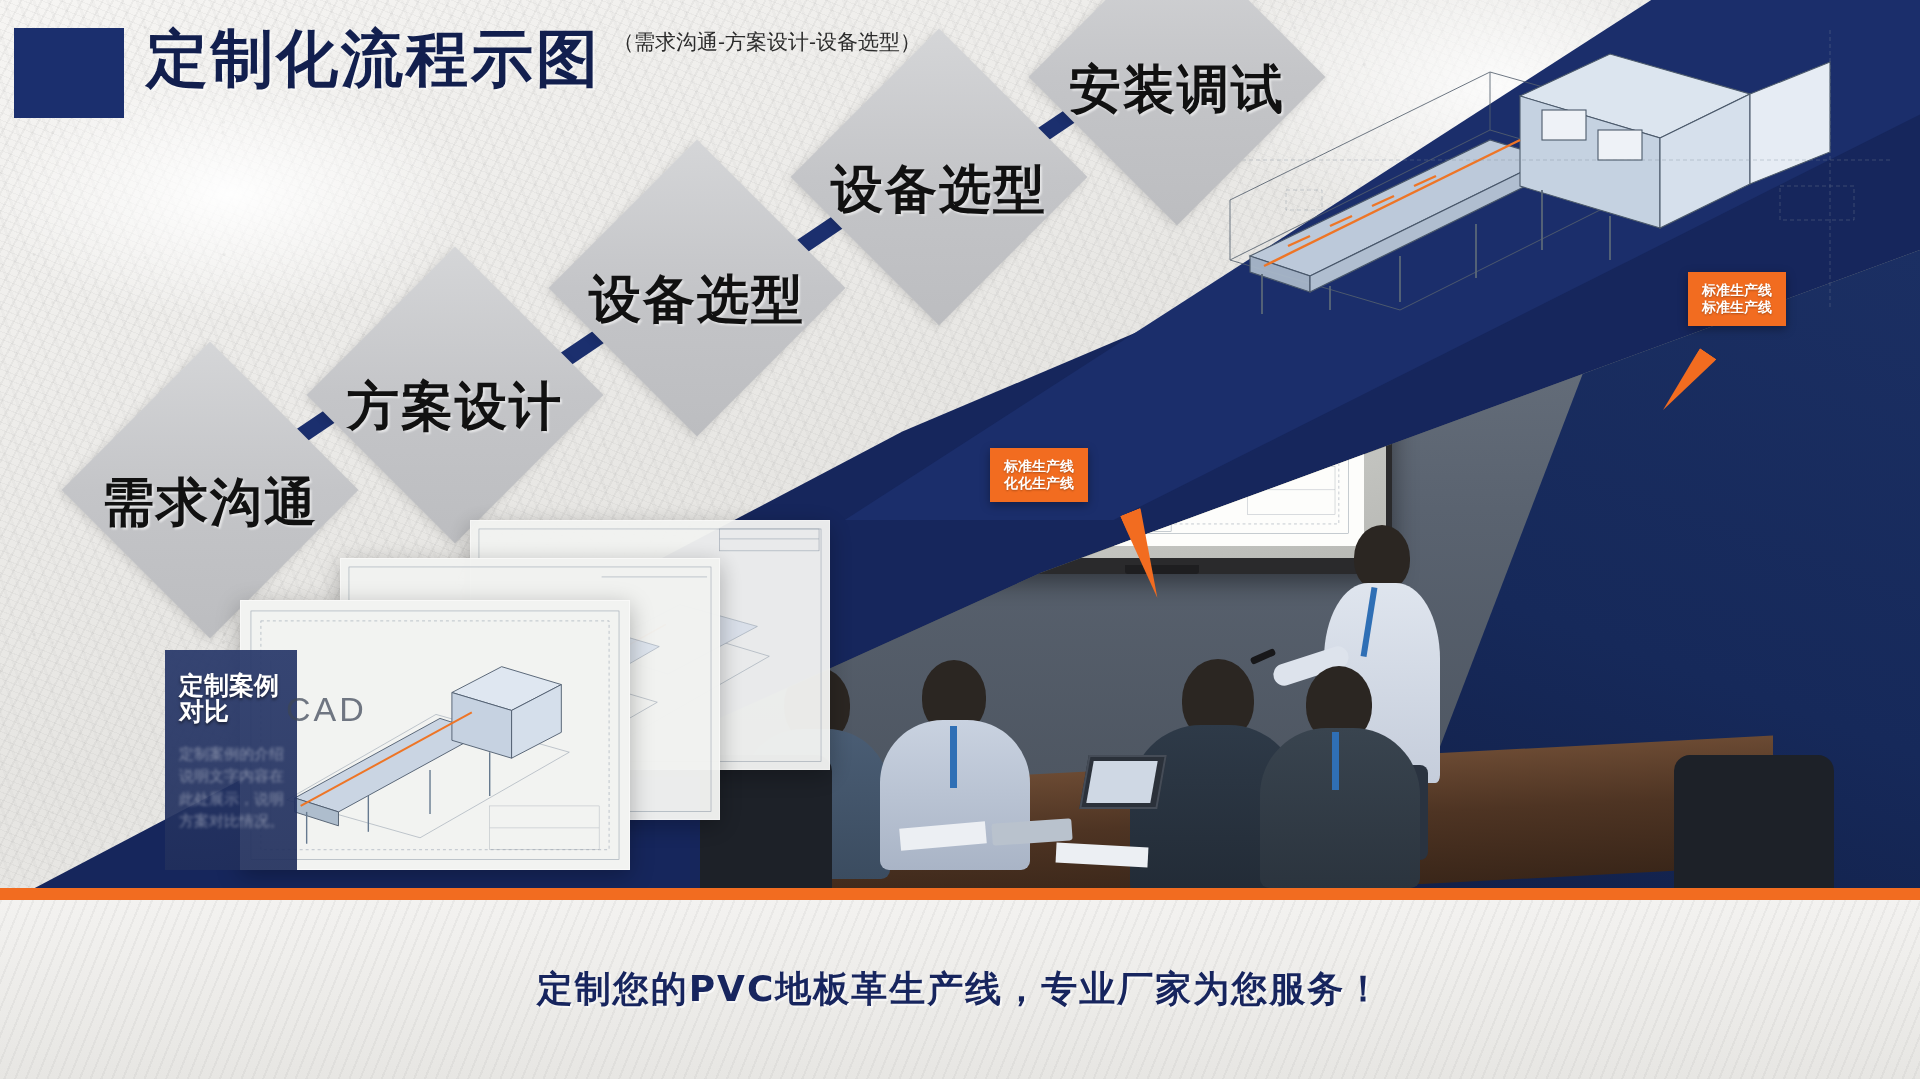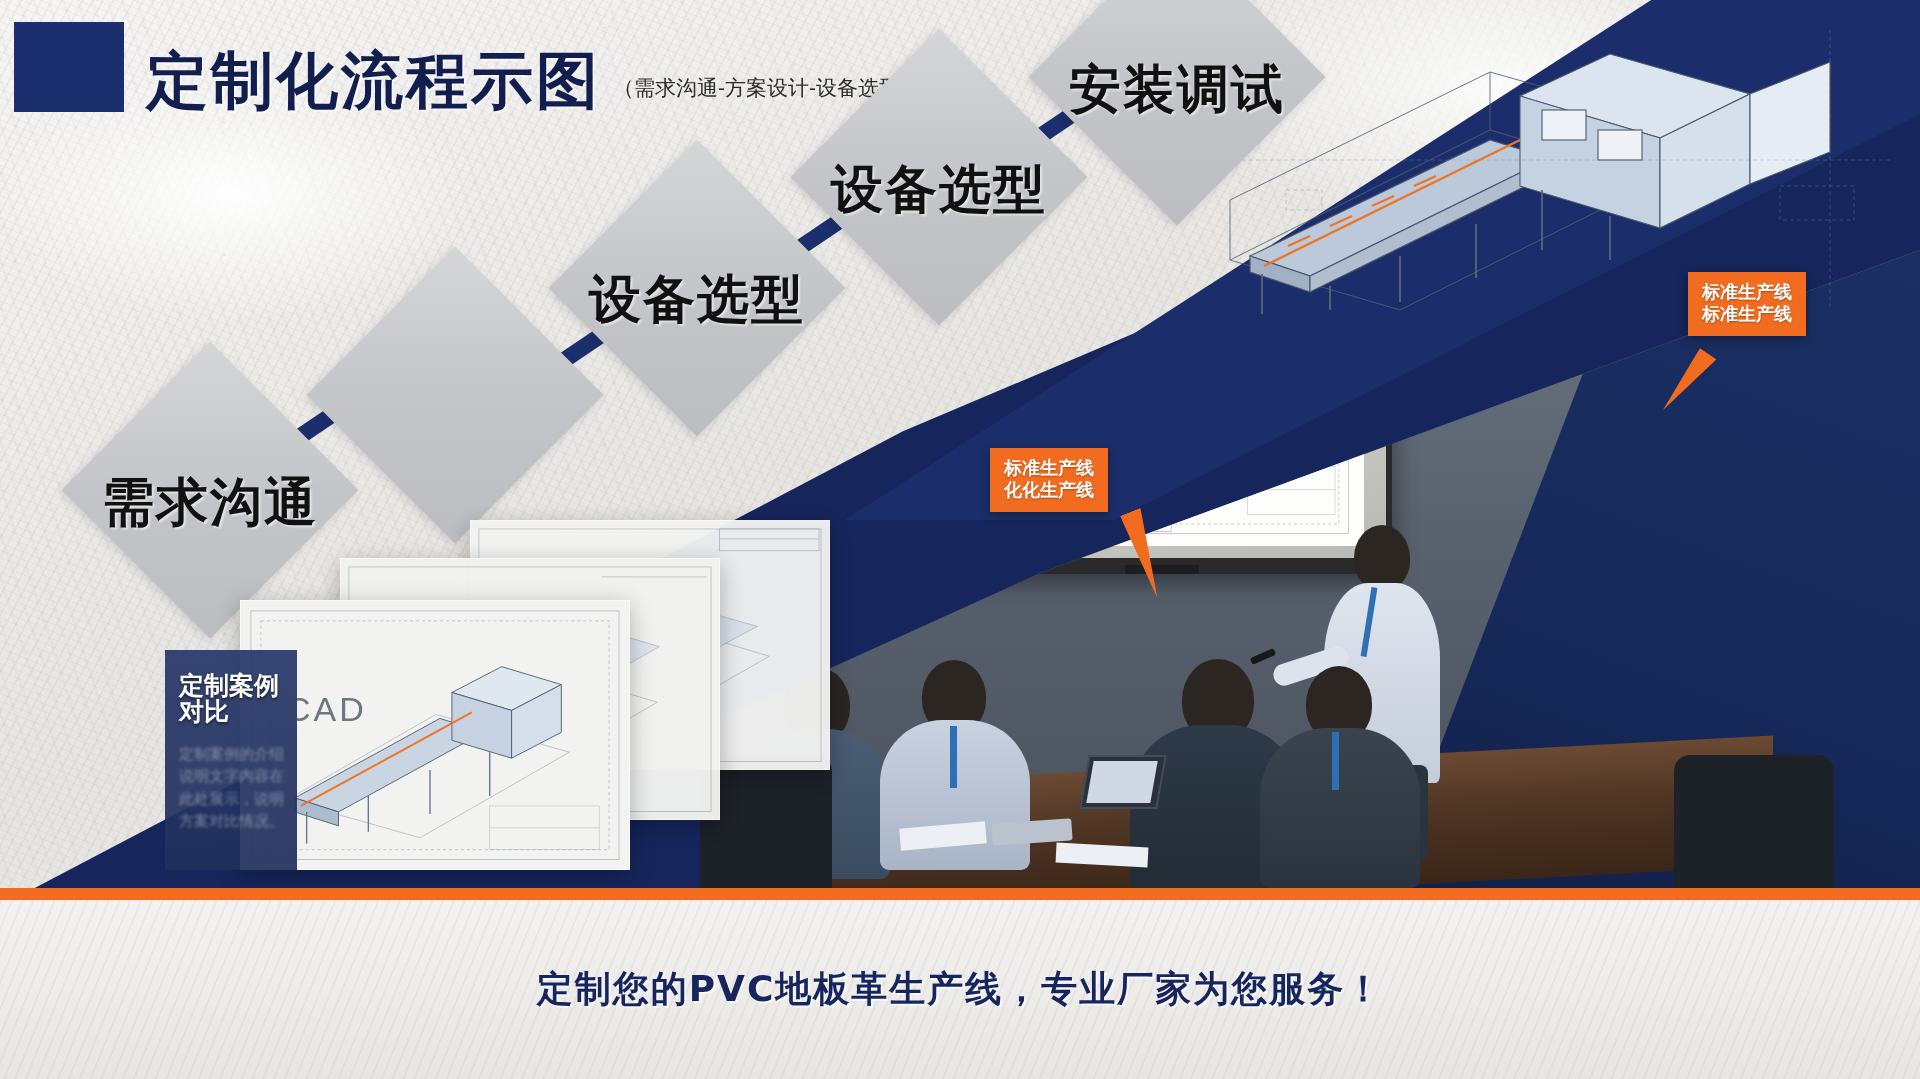--- a/index.html
+++ b/index.html
@@ -126,21 +126,21 @@
   .case-title{ font-size:25px; font-weight:bold; color:#fff; line-height:1.05;
      text-shadow:0 2px 3px rgba(0,0,0,.5); }
   .case-body{ margin-top:18px; font-size:15px; color:rgba(255,255,255,.40);
      line-height:1.5; filter:blur(1.6px); }
   .cad-tag{
     position:absolute; left:286px; top:690px; font-size:34px; color:#3d4657;
     font-family:Liberation Sans, sans-serif; letter-spacing:3px; opacity:.72;
   }
 
   
-  .title-block{ position:absolute; left:14px; top:22px; display:flex; align-items:flex-end; }
+  .title-block{ position:absolute; left:14px; top:28px; display:flex; }
   .title-swatch{ width:110px; height:90px; background:#1b2f6e; margin-right:22px; }
   .title-main{
     font-size:62px; font-weight:bold; color:#121f4e; letter-spacing:3px;
     line-height:1; text-shadow:2px 2px 0 rgba(255,255,255,.55);
     font-family:"DejaVu Sans","Liberation Sans",sans-serif;
   }
   .title-sub{
     font-size:21px; color:#2b2b2b; margin-left:12px; margin-bottom:10px;
     white-space:nowrap; filter:blur(.3px);
   }
@@ -160,21 +160,21 @@
   }
   .connector{
     position:absolute; height:16px; background:#1b2f6e; transform-origin:left center;
   }
 
   
   .callout{
     position:absolute; background:#f26c20; padding:10px 14px;
     box-shadow:0 3px 9px rgba(0,0,0,.35);
   }
-  .callout div{ font-size:18px; font-weight:bold; color:#fff; line-height:1.22;
+  .callout div{ font-size:14px; font-weight:bold; color:#fff; line-height:1.22;
     white-space:nowrap; text-shadow:0 1px 2px rgba(0,0,0,.3); }
   .callout-tail{ position:absolute; background:#f26c20; }
 
   
   .banner{
     position:absolute; left:0; bottom:0; width:1920px; height:185px;
     border-top:6px solid #f26c20;
     background:
       repeating-linear-gradient(112deg, rgba(150,150,150,.10) 0 2px, rgba(255,255,255,0) 2px 10px),
       linear-gradient(180deg,#f3f2f0,#e7e6e3);
@@ -381,20 +381,21 @@
   <div class="connector" style="left:752px; top:272px; width:205px; transform:rotate(-34deg);"></div>
   <div class="connector" style="left:996px; top:158px; width:205px; transform:rotate(-34deg);"></div>
 
   <div class="diamond" style="left:105px; top:385px;"></div>
   <div class="diamond" style="left:350px; top:290px;"></div>
   <div class="diamond" style="left:592px; top:183px;"></div>
   <div class="diamond" style="left:834px; top:72px;"></div>
   <div class="diamond" style="left:1072px; top:-28px;"></div>
 
   <div class="diamond-label" style="left:80px; top:468px;">需求沟通</div>
+  <div class="diamond-label" style="left:325px; top:372px;">方案设计</div>
   <div class="diamond-label" style="left:567px; top:265px;">设备选型</div>
   <div class="diamond-label" style="left:809px; top:155px;">设备选型</div>
   <div class="diamond-label" style="left:1047px; top:55px;">安装调试</div>
 
   <div class="cardstack">
     <div class="card card-c">
       <svg class="blueprint" viewBox="0 0 360 250">
         <g stroke="#8b96a5" stroke-width=".6" fill="none" opacity=".8">
           <rect x="8" y="8" width="344" height="234"></rect>
           <path d="M40 180 L180 100 L300 136 L160 216 Z"></path>

